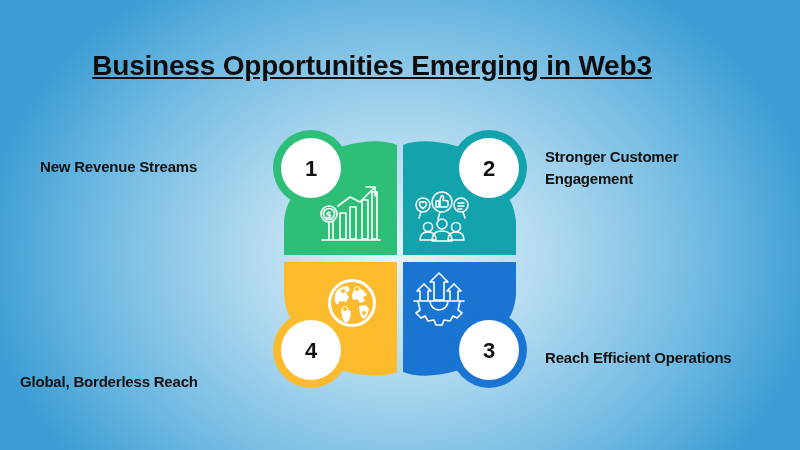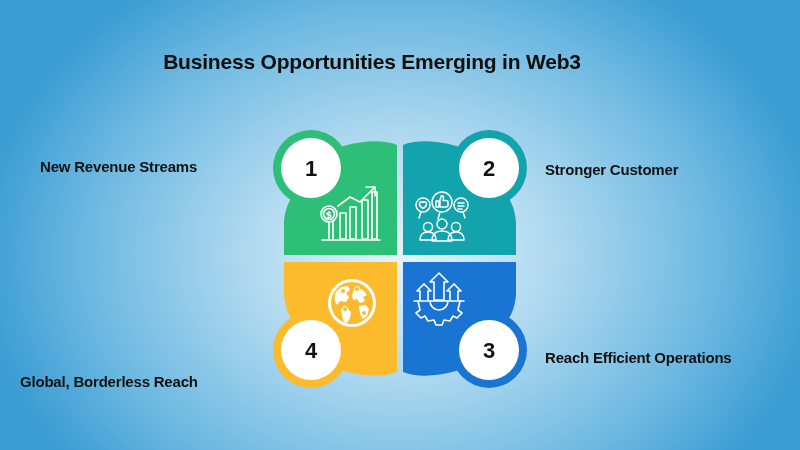--- a/index.html
+++ b/index.html
@@ -3,42 +3,43 @@
 <meta charset="utf-8">
 <style>
   html, body { margin: 0; padding: 0; }
   body {
     width: 800px; height: 450px; overflow: hidden; position: relative;
     font-family: "Liberation Sans", "DejaVu Sans", sans-serif;
     background: radial-gradient(ellipse 420px 330px at 400px 255px, #e6f3fb 0%, #a9d6ee 40%, #6cb8e1 75%, #3b9dd3 100%);
   }
   .title {
     position: absolute; left: 0; top: 50px; width: 744px; text-align: center;
-    font-size: 21px; font-weight: bold; color: #0d0d0d; letter-spacing: -0.2px;
+    font-size: 28px; font-weight: bold; color: #0d0d0d; letter-spacing: -0.2px; text-decoration: underline;
   }
   .label {
     position: absolute; font-size: 15px; font-weight: bold; color: #111;
     line-height: 22px; letter-spacing: -0.2px;
   }
   .label.right-align { text-align: left; }
   svg.diagram { position: absolute; left: 0; top: 0; }
   .num {
     font-family: "Liberation Sans", "DejaVu Sans", sans-serif;
     font-weight: bold; font-size: 22px; fill: #111;
   }
 </style>
 </head>
 <body>
 
 <div class="title">Business Opportunities Emerging in Web3</div>
 
 <div class="label right-align" style="left:40px; top:156px; width:216px;">New Revenue Streams</div>
 
-<div class="label" style="left:545px; top:146px; width:220px;margin-top:13px;">
+<div class="label" style="left:545px; top:146px; width:220px;">
   <div>Stronger Customer</div>
+  <div>Engagement</div>
 </div>
 
 <div class="label right-align" style="left:20px; top:347px; width:236px;margin-top:24px;">Global, Borderless Reach</div>
 
 <div class="label" style="left:545px; top:347px; width:240px;">Reach Efficient Operations</div>
 
 <svg class="diagram" width="800" height="450" viewBox="0 0 800 450">
 
   <g>
     <path fill="#2dbf78" d="M397,145 L397,255 L284,255 L284,222 C286,200 296,188 311,186 A38,38 0 0 1 344,146 C365,140 385,140 397,145 Z"></path>

